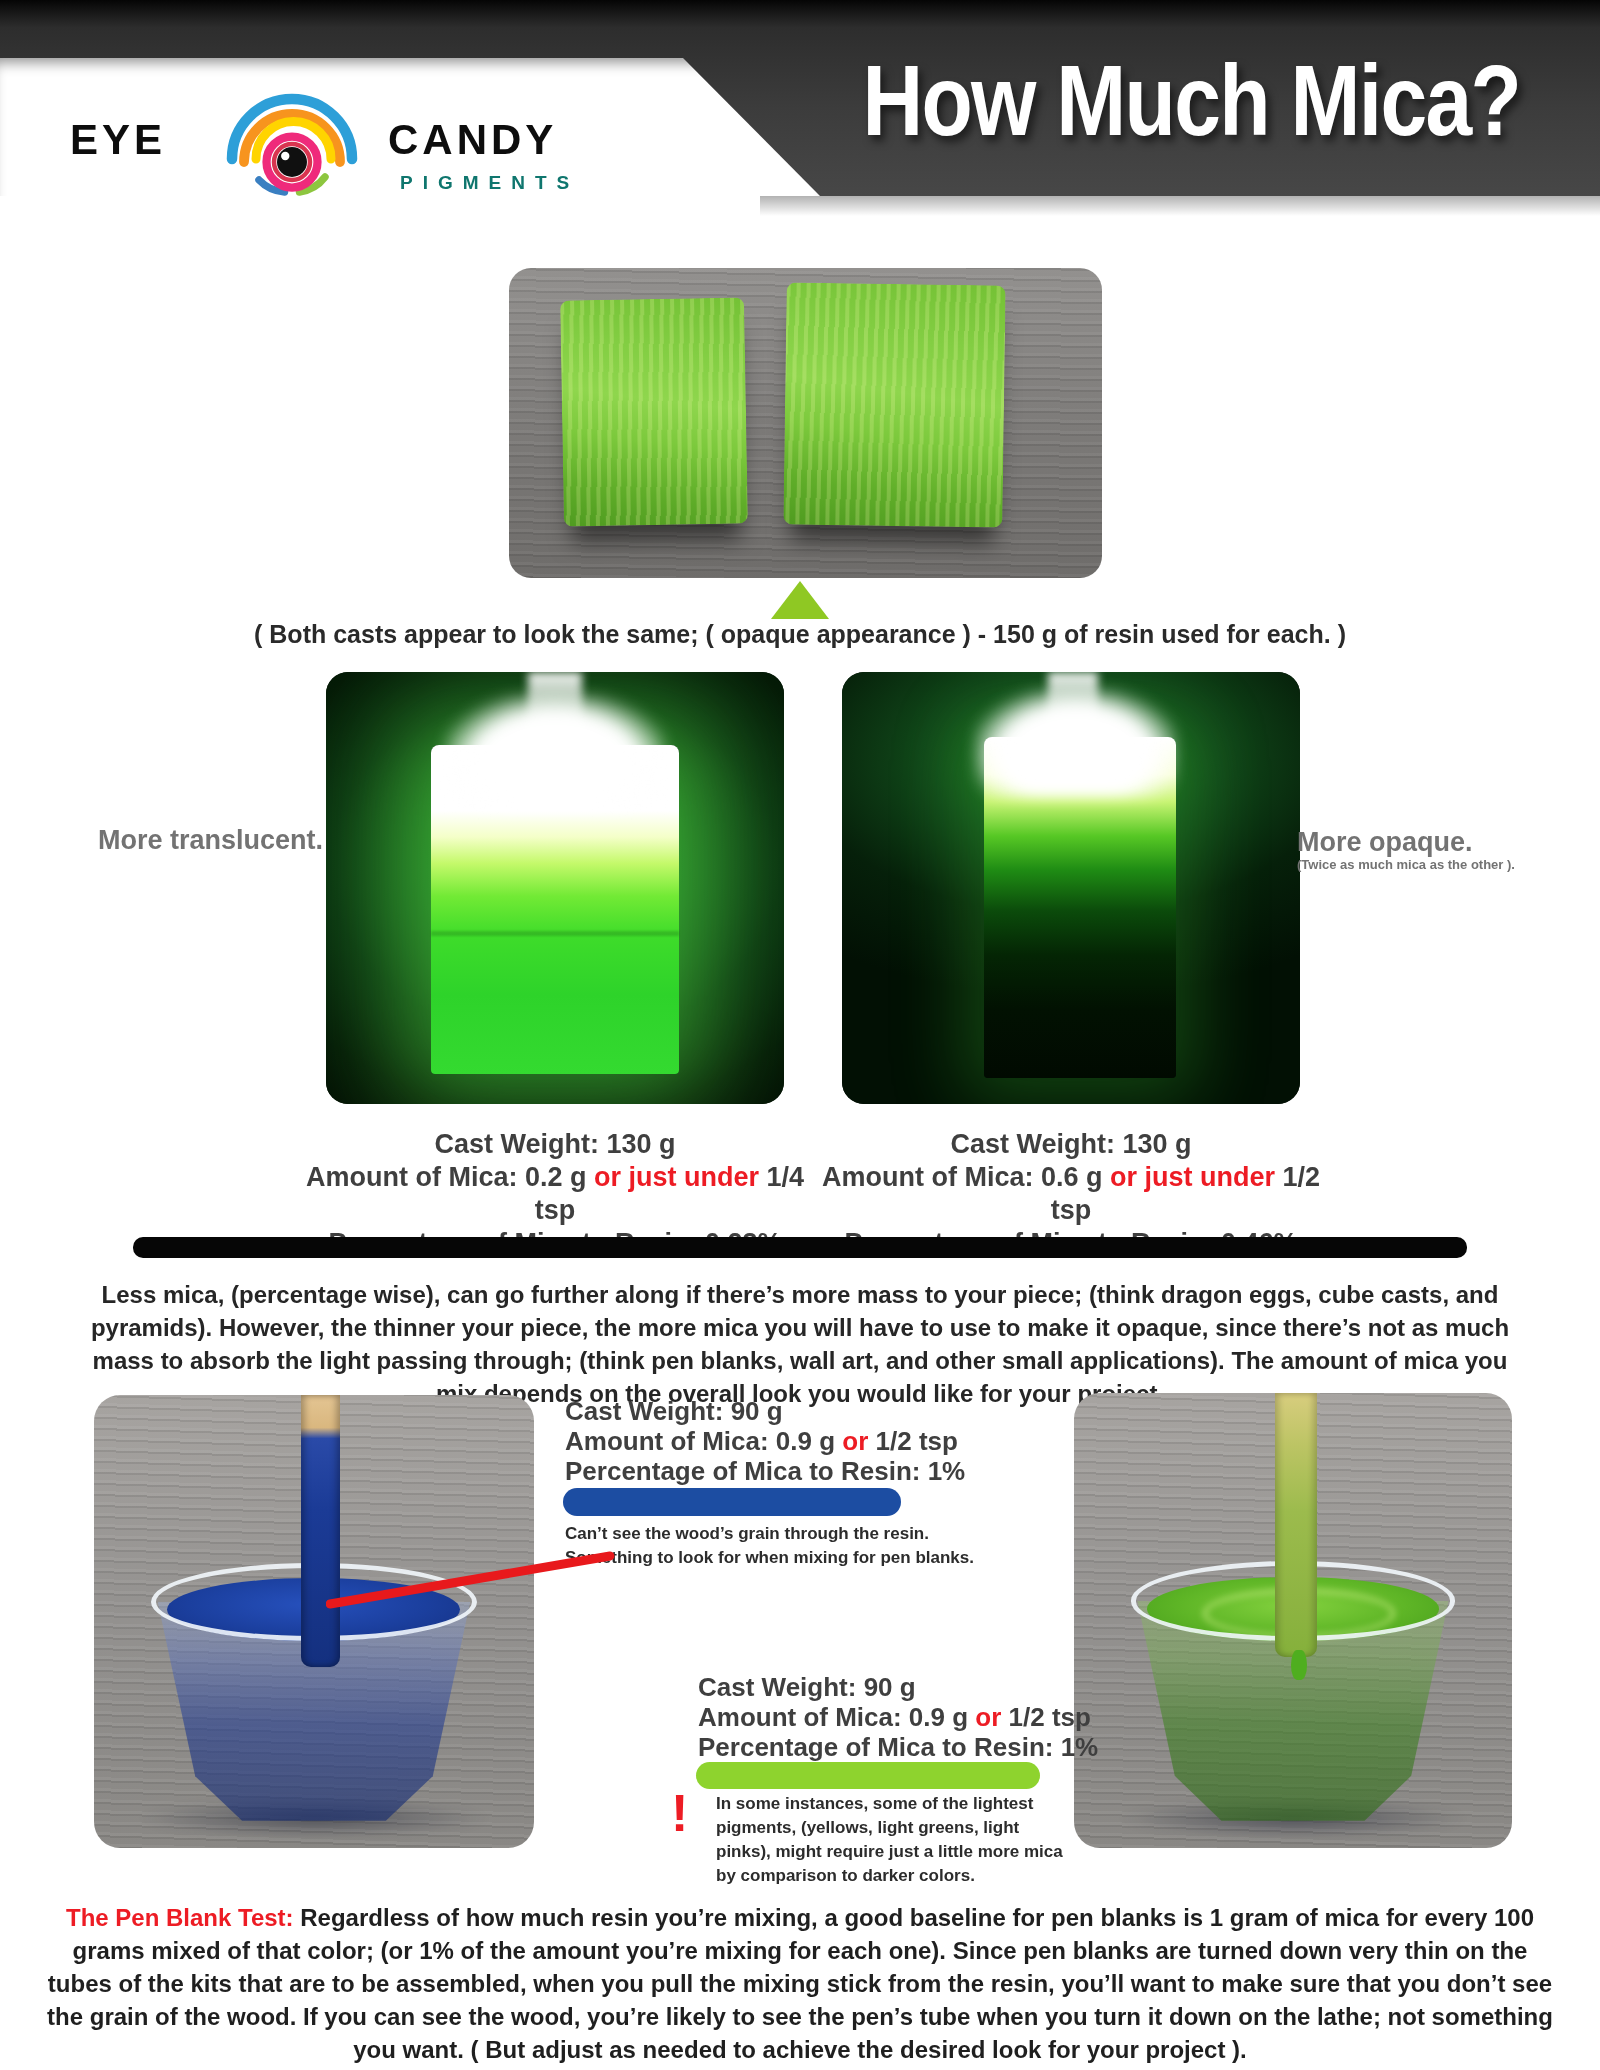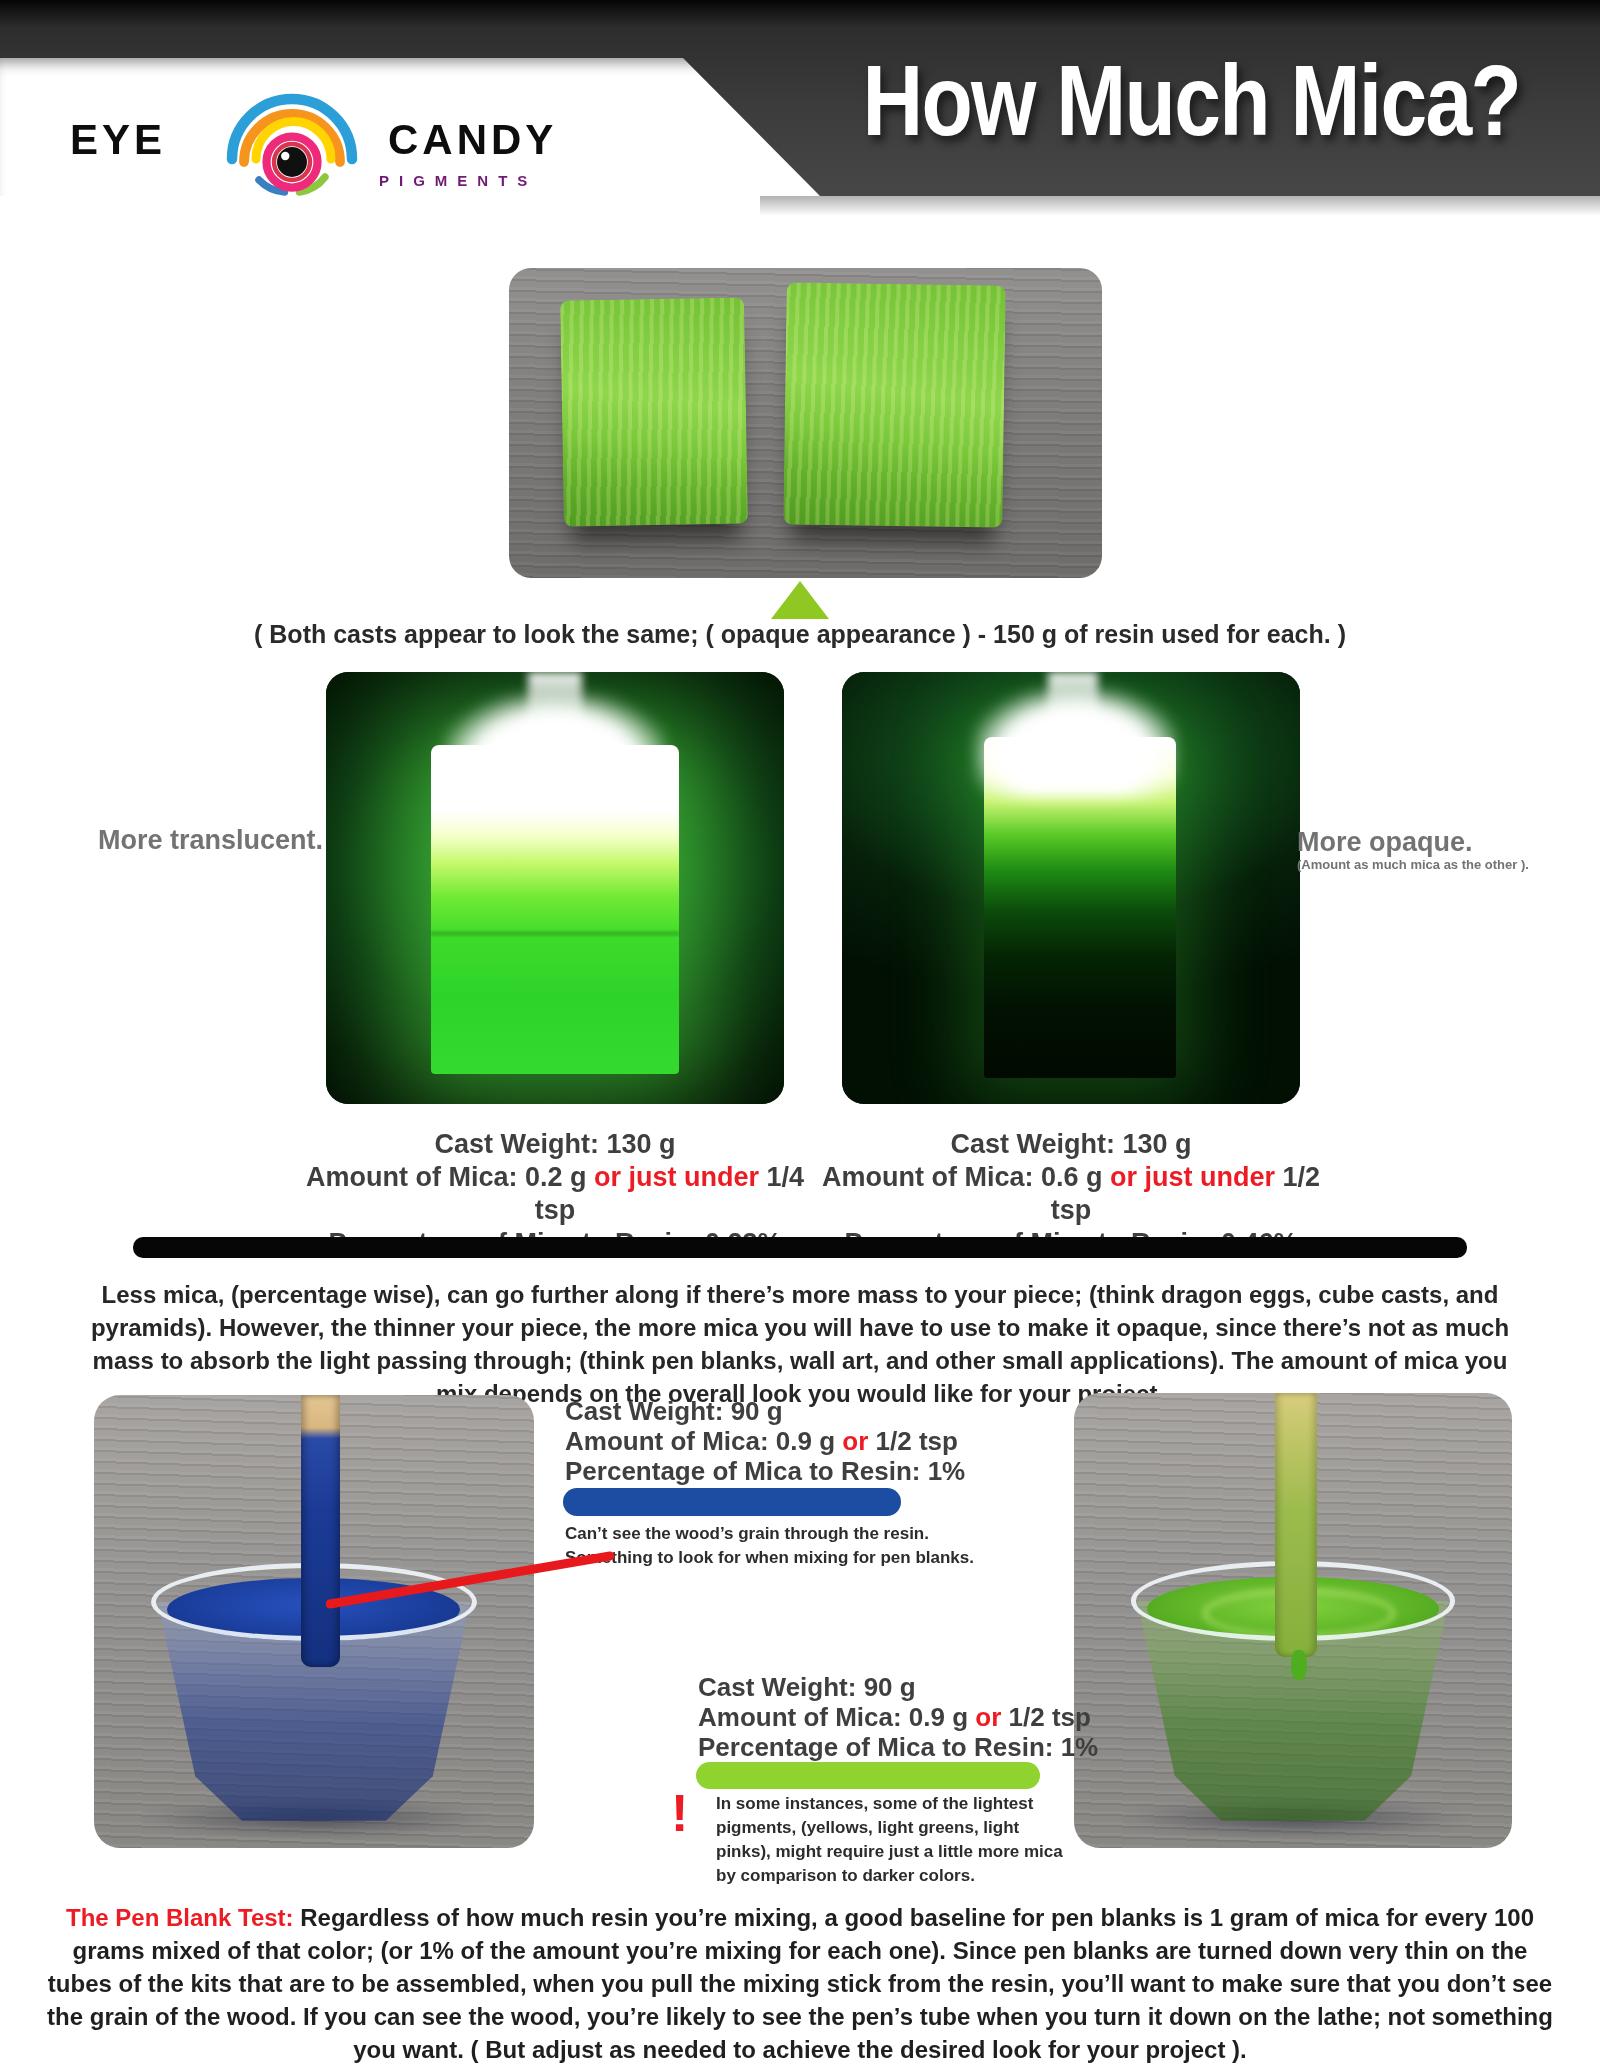--- a/index.html
+++ b/index.html
@@ -11,22 +11,22 @@
     background:linear-gradient(180deg,#050505 0%,#111111 4%,#2d2d2d 14%,#3c3c3c 55%,#474747 100%);}
   .header-shadow{position:absolute;left:760px;top:196px;width:840px;height:20px;
     background:linear-gradient(180deg,rgba(0,0,0,0.30),rgba(0,0,0,0));}
   .banner{position:absolute;left:0;top:58px;width:820px;height:138px;background:#ffffff;
     clip-path:polygon(0 0,683px 0,820px 138px,0 138px);
     box-shadow:inset 0 12px 14px -8px rgba(0,0,0,0.45);
     filter:drop-shadow(8px 3px 7px rgba(0,0,0,0.35));}
   .logo-word{position:absolute;font-weight:bold;font-size:42px;letter-spacing:4px;color:#0d0d0d;line-height:60px;}
   .logo-eye{left:70px;top:52px;}
   .logo-candy{left:388px;top:52px;}
-  .logo-pigments{position:absolute;left:379px;top:114px;font-size:15px;font-weight:bold;
-    letter-spacing:10px;color:#701a75;}
+  .logo-pigments{position:absolute;left:400px;top:114px;font-size:19px;font-weight:bold;
+    letter-spacing:10px;color:#0f766e;}
   .eye-svg{position:absolute;left:216px;top:14px;width:152px;height:126px;}
   .title{position:absolute;left:800px;top:44px;width:780px;text-align:center;
     font-size:100px;line-height:112px;font-weight:bold;color:#ffffff;letter-spacing:-2px;
     transform:scaleX(0.84);transform-origin:center;
     text-shadow:5px 6px 9px rgba(0,0,0,0.55);white-space:nowrap;}
 
   
   .photo{position:absolute;overflow:hidden;border-radius:22px;}
   .wood{position:absolute;inset:0;
     background:
@@ -156,21 +156,21 @@
   <div class="photo" style="left:842px;top:672px;width:458px;height:432px;background:#020a03;">
     <div class="glow-right-bg"></div>
     <div class="glow-cube-r"></div>
     <div class="beam" style="left:45%;top:0;width:11%;height:16%;"></div>
     <div class="dome" style="left:29%;top:4%;width:44%;height:25%;"></div>
   </div>
 
   <div class="side-label label-title" style="left:80px;top:826px;width:243px;text-align:right;">More translucent.</div>
   <div class="side-label" style="left:1297px;top:828px;width:295px;">
     <div class="label-title">More opaque.</div>
-    <div class="label-sub">(Amount as much mica as the other ).</div>
+    <div class="label-sub">(Twice as much mica as the other ).</div>
   </div>
 
   <div class="stats" style="left:282px;top:1128px;width:546px;">
     <div>Cast Weight: 130 g</div>
     <div><span>Amount of Mica: 0.2 g </span><span class="red">or just under</span><span> 1/4 tsp</span></div>
     <div>Percentage of Mica to Resin: 0.23%</div>
   </div>
   <div class="stats" style="left:798px;top:1128px;width:546px;">
     <div>Cast Weight: 130 g</div>
     <div><span>Amount of Mica: 0.6 g </span><span class="red">or just under</span><span> 1/2 tsp</span></div>

